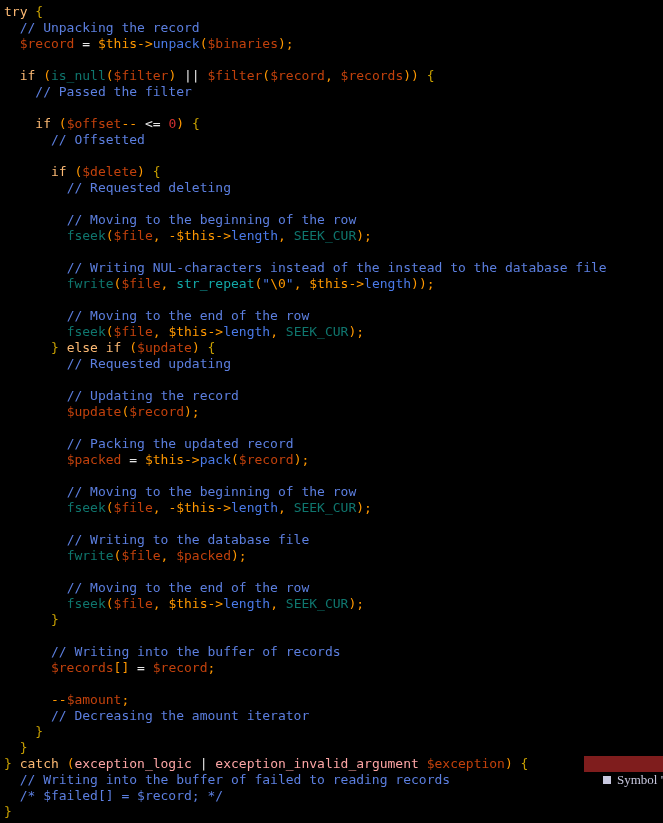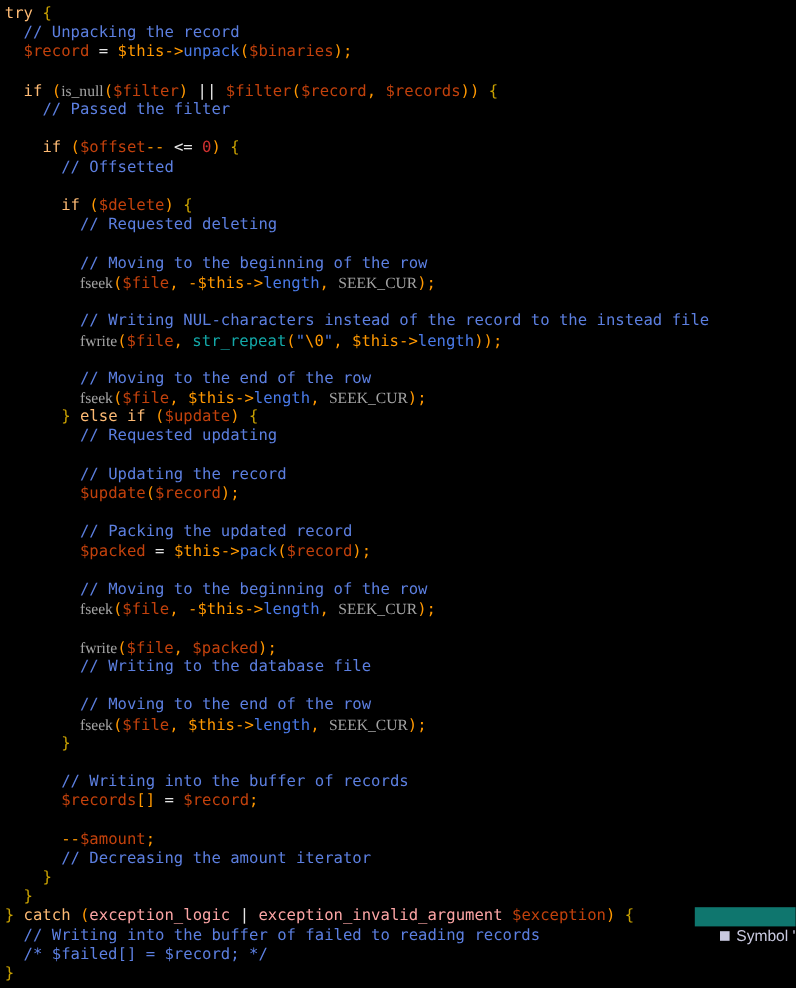--- a/index.html
+++ b/index.html
@@ -33,41 +33,41 @@
   .code-line span { white-space: pre; }
 
   
   .t-kw      { color: #fdba74; }              
   .t-brace   { color: #c8a000; }              
   .t-comment { color: #5c7fe0; }              
   .t-var     { color: #c2410c; }              
   .t-this    { color: #ff9800; }              
   .t-punc    { color: #ff9800; }              
   .t-prop    { color: #4a7ae8; }              
-  .t-func    { color: #a3a3a3; font-family: Liberation Serif, serif; }              
+  .t-func    { color: #0f766e; }              
   .t-func2   { color: #13a8a8; }              
   .t-op      { color: #e6e6e6; }              
   .t-num     { color: #d03030; }              
   .t-str     { color: #4a7ae8; }              
   .t-esc     { color: #ff9800; }              
   .t-class   { color: #fca5a5; }              
   .t-plain   { color: #e6e6e6; }
 
   
   #symbol-overlay {
     position: absolute;
     right: 0px;
     top: 756px;
     height: 16px;
     line-height: 16px;
     font-size: 13px;
     white-space: pre;
     color: #c9c9e0;
-    font-family: Liberation Sans, sans-serif;
-    background: #0f766e;
+    font-family: Liberation Serif, serif;
+    background: #7f1d1d;
     padding-left: 6px;
   }
   #symbol-overlay .sym-marker {
     display: inline-block;
     width: 8px;
     height: 8px;
     background: #c9c9e0;
     vertical-align: middle;
     margin-right: 6px;
     position: relative;
@@ -88,39 +88,39 @@
       <div class="code-line">&nbsp;</div>
       <div class="code-line"><span class="t-plain">    </span><span class="t-kw">if</span><span class="t-plain"> </span><span class="t-punc">(</span><span class="t-var">$offset</span><span class="t-punc">--</span><span class="t-plain"> </span><span class="t-op">&lt;=</span><span class="t-plain"> </span><span class="t-num">0</span><span class="t-punc">)</span><span class="t-plain"> </span><span class="t-brace">{</span></div>
       <div class="code-line"><span class="t-plain">      </span><span class="t-comment">// Offsetted</span></div>
       <div class="code-line">&nbsp;</div>
       <div class="code-line"><span class="t-plain">      </span><span class="t-kw">if</span><span class="t-plain"> </span><span class="t-punc">(</span><span class="t-var">$delete</span><span class="t-punc">)</span><span class="t-plain"> </span><span class="t-brace">{</span></div>
       <div class="code-line"><span class="t-plain">        </span><span class="t-comment">// Requested deleting</span></div>
       <div class="code-line">&nbsp;</div>
       <div class="code-line"><span class="t-plain">        </span><span class="t-comment">// Moving to the beginning of the row</span></div>
       <div class="code-line"><span class="t-plain">        </span><span class="t-func">fseek</span><span class="t-punc">(</span><span class="t-var">$file</span><span class="t-punc">,</span><span class="t-plain"> </span><span class="t-punc">-</span><span class="t-this">$this</span><span class="t-punc">-&gt;</span><span class="t-prop">length</span><span class="t-punc">,</span><span class="t-plain"> </span><span class="t-func">SEEK_CUR</span><span class="t-punc">);</span></div>
       <div class="code-line">&nbsp;</div>
-      <div class="code-line"><span class="t-plain">        </span><span class="t-comment">// Writing NUL-characters instead of the record to the instead file</span></div>
+      <div class="code-line"><span class="t-plain">        </span><span class="t-comment">// Writing NUL-characters instead of the instead to the database file</span></div>
       <div class="code-line"><span class="t-plain">        </span><span class="t-func">fwrite</span><span class="t-punc">(</span><span class="t-var">$file</span><span class="t-punc">,</span><span class="t-plain"> </span><span class="t-func2">str_repeat</span><span class="t-punc">(</span><span class="t-str">"</span><span class="t-esc">\0</span><span class="t-str">"</span><span class="t-punc">,</span><span class="t-plain"> </span><span class="t-this">$this</span><span class="t-punc">-&gt;</span><span class="t-prop">length</span><span class="t-punc">));</span></div>
       <div class="code-line">&nbsp;</div>
       <div class="code-line"><span class="t-plain">        </span><span class="t-comment">// Moving to the end of the row</span></div>
       <div class="code-line"><span class="t-plain">        </span><span class="t-func">fseek</span><span class="t-punc">(</span><span class="t-var">$file</span><span class="t-punc">,</span><span class="t-plain"> </span><span class="t-this">$this</span><span class="t-punc">-&gt;</span><span class="t-prop">length</span><span class="t-punc">,</span><span class="t-plain"> </span><span class="t-func">SEEK_CUR</span><span class="t-punc">);</span></div>
       <div class="code-line"><span class="t-plain">      </span><span class="t-brace">}</span><span class="t-plain"> </span><span class="t-kw">else if</span><span class="t-plain"> </span><span class="t-punc">(</span><span class="t-var">$update</span><span class="t-punc">)</span><span class="t-plain"> </span><span class="t-brace">{</span></div>
       <div class="code-line"><span class="t-plain">        </span><span class="t-comment">// Requested updating</span></div>
       <div class="code-line">&nbsp;</div>
       <div class="code-line"><span class="t-plain">        </span><span class="t-comment">// Updating the record</span></div>
       <div class="code-line"><span class="t-plain">        </span><span class="t-var">$update</span><span class="t-punc">(</span><span class="t-var">$record</span><span class="t-punc">);</span></div>
       <div class="code-line">&nbsp;</div>
       <div class="code-line"><span class="t-plain">        </span><span class="t-comment">// Packing the updated record</span></div>
       <div class="code-line"><span class="t-plain">        </span><span class="t-var">$packed</span><span class="t-plain"> </span><span class="t-op">=</span><span class="t-plain"> </span><span class="t-this">$this</span><span class="t-punc">-&gt;</span><span class="t-prop">pack</span><span class="t-punc">(</span><span class="t-var">$record</span><span class="t-punc">);</span></div>
       <div class="code-line">&nbsp;</div>
       <div class="code-line"><span class="t-plain">        </span><span class="t-comment">// Moving to the beginning of the row</span></div>
       <div class="code-line"><span class="t-plain">        </span><span class="t-func">fseek</span><span class="t-punc">(</span><span class="t-var">$file</span><span class="t-punc">,</span><span class="t-plain"> </span><span class="t-punc">-</span><span class="t-this">$this</span><span class="t-punc">-&gt;</span><span class="t-prop">length</span><span class="t-punc">,</span><span class="t-plain"> </span><span class="t-func">SEEK_CUR</span><span class="t-punc">);</span></div>
       <div class="code-line">&nbsp;</div>
+      <div class="code-line"><span class="t-plain">        </span><span class="t-comment">// Writing to the database file</span></div>
       <div class="code-line"><span class="t-plain">        </span><span class="t-func">fwrite</span><span class="t-punc">(</span><span class="t-var">$file</span><span class="t-punc">,</span><span class="t-plain"> </span><span class="t-var">$packed</span><span class="t-punc">);</span></div>
-      <div class="code-line"><span class="t-plain">        </span><span class="t-comment">// Writing to the database file</span></div>
       <div class="code-line">&nbsp;</div>
       <div class="code-line"><span class="t-plain">        </span><span class="t-comment">// Moving to the end of the row</span></div>
       <div class="code-line"><span class="t-plain">        </span><span class="t-func">fseek</span><span class="t-punc">(</span><span class="t-var">$file</span><span class="t-punc">,</span><span class="t-plain"> </span><span class="t-this">$this</span><span class="t-punc">-&gt;</span><span class="t-prop">length</span><span class="t-punc">,</span><span class="t-plain"> </span><span class="t-func">SEEK_CUR</span><span class="t-punc">);</span></div>
       <div class="code-line"><span class="t-plain">      </span><span class="t-brace">}</span></div>
       <div class="code-line">&nbsp;</div>
       <div class="code-line"><span class="t-plain">      </span><span class="t-comment">// Writing into the buffer of records</span></div>
       <div class="code-line"><span class="t-plain">      </span><span class="t-var">$records</span><span class="t-punc">[]</span><span class="t-plain"> </span><span class="t-op">=</span><span class="t-plain"> </span><span class="t-var">$record</span><span class="t-punc">;</span></div>
       <div class="code-line">&nbsp;</div>
       <div class="code-line"><span class="t-plain">      </span><span class="t-punc">--</span><span class="t-var">$amount</span><span class="t-punc">;</span></div>
       <div class="code-line"><span class="t-plain">      </span><span class="t-comment">// Decreasing the amount iterator</span></div>

